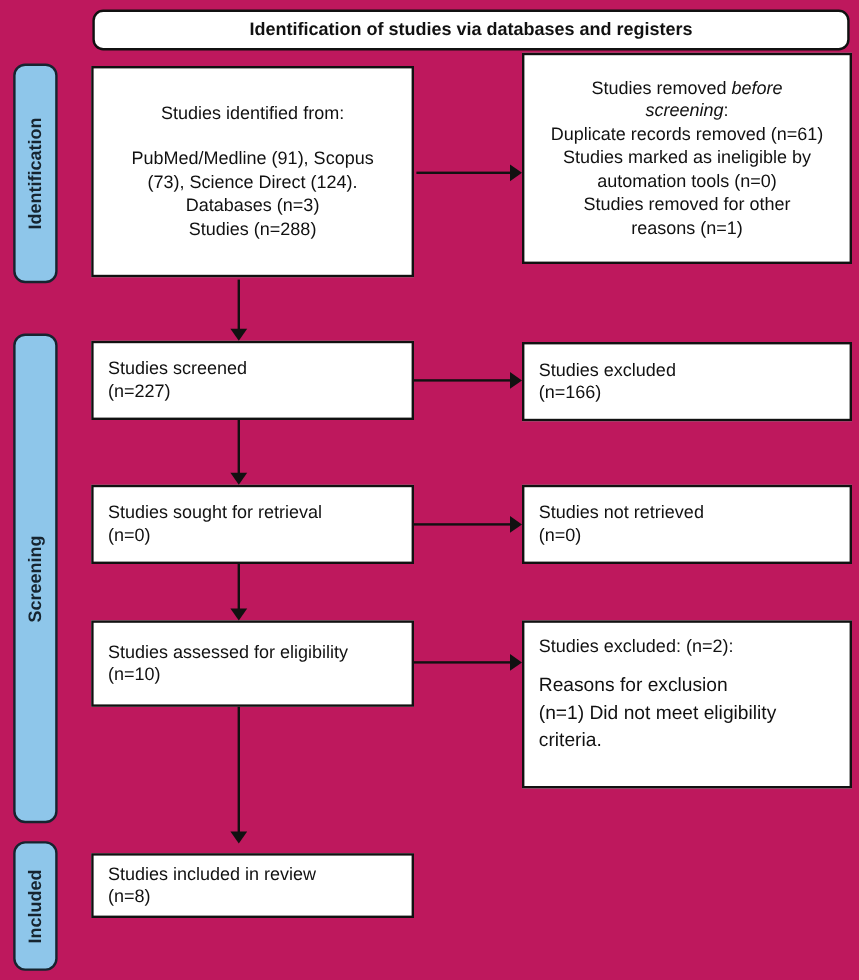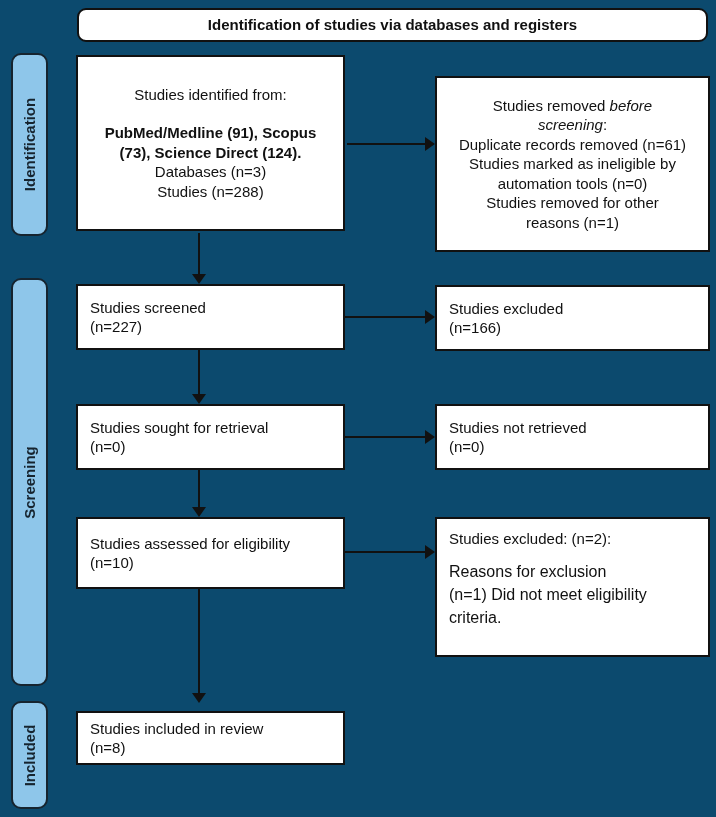--- a/index.html
+++ b/index.html
@@ -6,21 +6,21 @@
     margin: 0;
     padding: 0;
     background: #ffffff;
     font-family: "Liberation Sans", sans-serif;
     color: #111111;
   }
   #canvas {
     position: relative;
     width: 716px;
     height: 817px;
-    background: #0c4a6e;
+    background: #be185d;
     overflow: hidden;
   }
   .box {
     position: absolute;
     background: #ffffff;
     border: 2px solid #111111;
     box-sizing: border-box;
     font-size: 15px;
     line-height: 1.3;
   }
@@ -54,21 +54,21 @@
     align-items: center; justify-content: center;
     text-align: center;
   }
   .left-text {
     display: flex; flex-direction: column; justify-content: center;
     padding-left: 12px; padding-right: 16px;
     text-align: left;
   }
   .preline { white-space: pre-line; }
   .b-identified .intro { margin-bottom: 19px; }
-  .b-identified .sources { font-weight: bold; max-width: 235px; }
+  .b-identified .sources { font-weight: normal; max-width: 235px; }
   .b-removed .inner { max-width: 228px; }
   .b-removed .lead em { font-style: italic; }
   .b-excluded2 { padding: 10px 10px 10px 12px; box-sizing: border-box; }
   .b-excluded2 .heading { font-size: 15px; margin-bottom: 11px; }
   .b-excluded2 .detail { font-size: 16px; line-height: 1.45; max-width: 252px; }
   
   .varrow { position: absolute; width: 14px; }
   .varrow::before {
     content: ""; position: absolute; left: 6px; top: 0;
     width: 2px; height: calc(100% - 9px); background: #111111;
@@ -112,21 +112,21 @@
     <span>Included</span>
   </div>
 
   <div class="box left-col center-text b-identified" style="top:55px; height:176px;">
     <div class="intro">Studies identified from:</div>
     <div class="sources">PubMed/Medline (91), Scopus (73), Science Direct (124).</div>
     <div>Databases (n=3)</div>
     <div>Studies (n=288)</div>
   </div>
 
-  <div class="box right-col center-text b-removed" style="top:76px; height:176px;">
+  <div class="box right-col center-text b-removed" style="top:44px; height:176px;">
     <div class="inner">
       <span class="lead"><span>Studies removed </span><em>before screening</em><span>:</span></span>
       <div>Duplicate records removed (n=61)</div>
       <div>Studies marked as ineligible by automation tools (n=0)</div>
       <div>Studies removed for other reasons (n=1)</div>
     </div>
   </div>
 
   <div class="box left-col left-text" style="top:284px; height:66px;">
     <div class="preline">Studies screened

